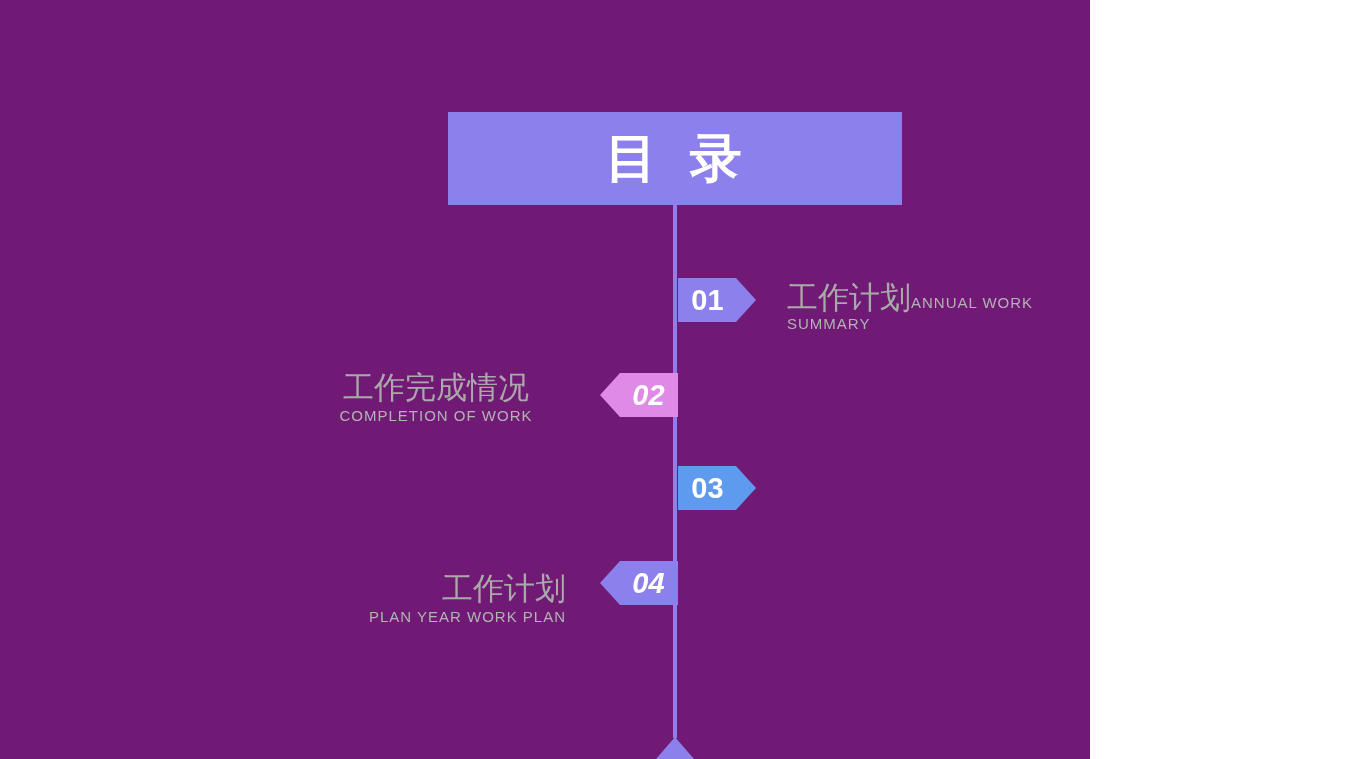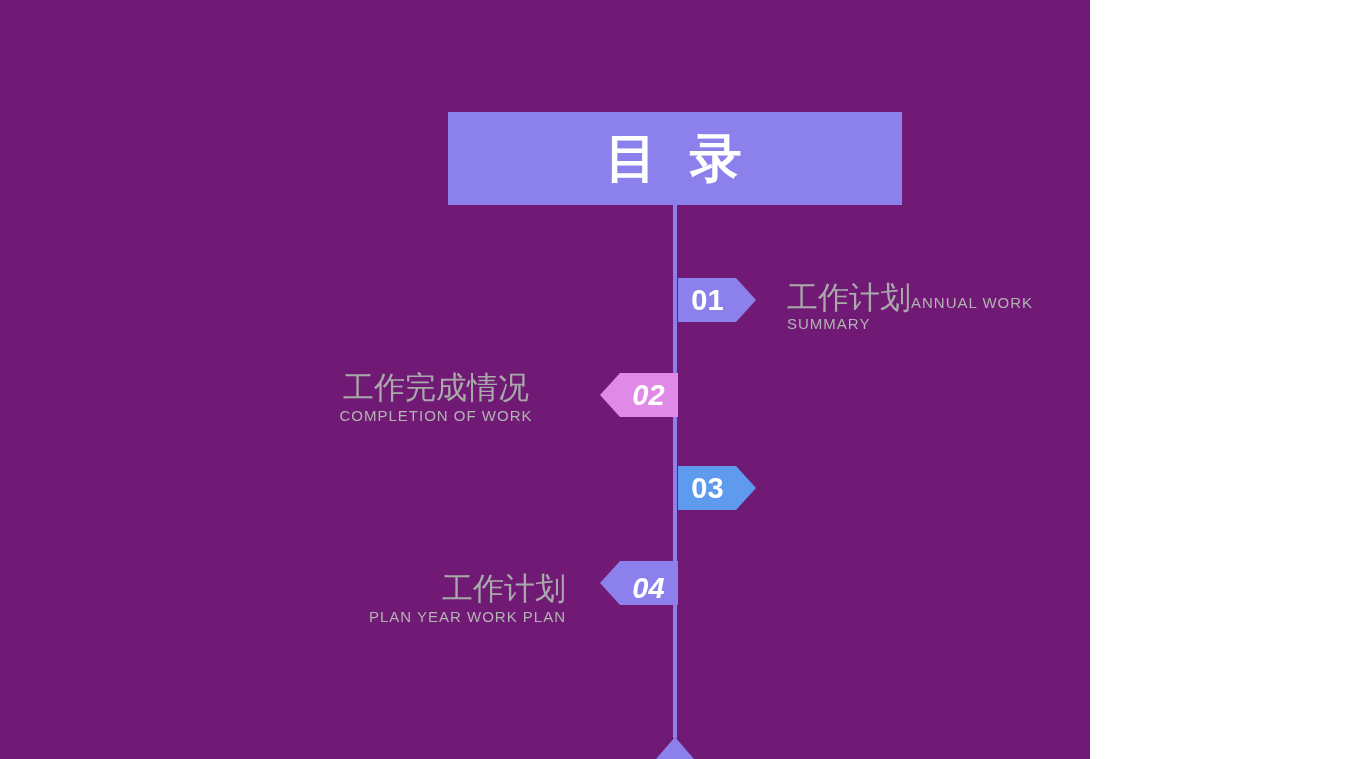--- a/index.html
+++ b/index.html
@@ -70,21 +70,21 @@
   </div>
   <div class="label label2 block-sub align-right">
     <span class="zh">工作完成情况</span>
     <span class="en">COMPLETION OF WORK</span>
   </div>
 
   <div class="tag tag-right tag3" style="background: rgb(94, 155, 239);">
     <span>03</span>
   </div>
 
-  <div class="tag tag-left tag4" style="background: rgb(139, 128, 236); align-items: flex-end;">
+  <div class="tag tag-left tag4" style="background: rgb(139, 128, 236);">
     <span>04</span>
   </div>
   <div class="label label4 block-sub align-right">
     <span class="zh">工作计划</span>
     <span class="en">PLAN YEAR WORK PLAN</span>
   </div>
 
 </div>
 
 </body></html>

